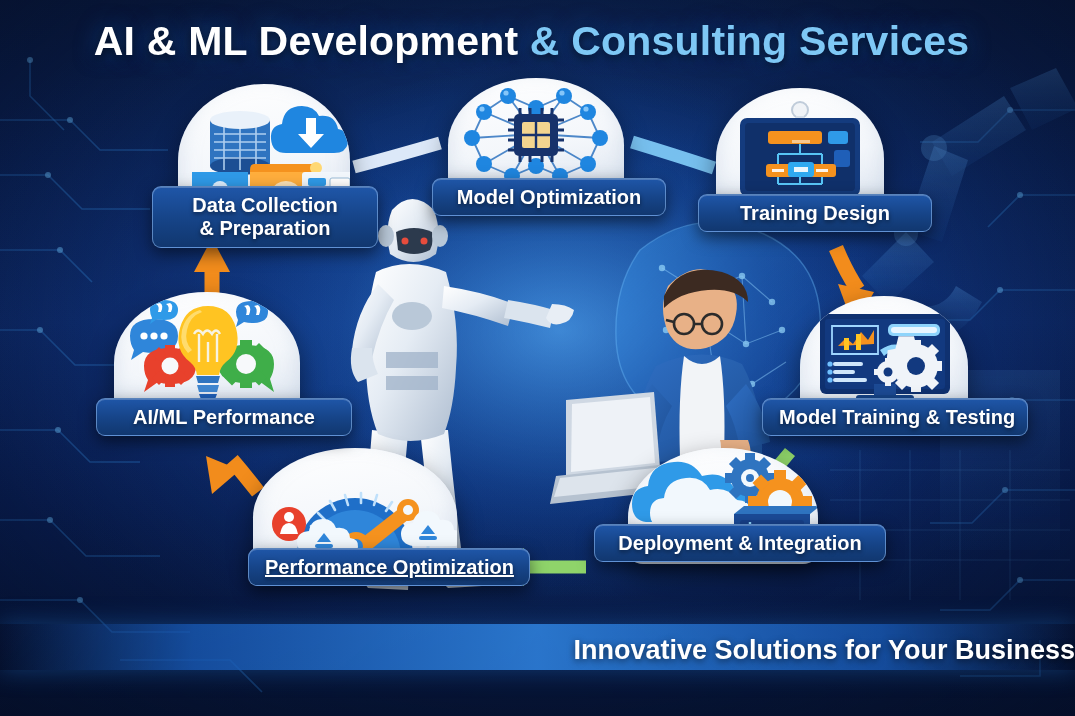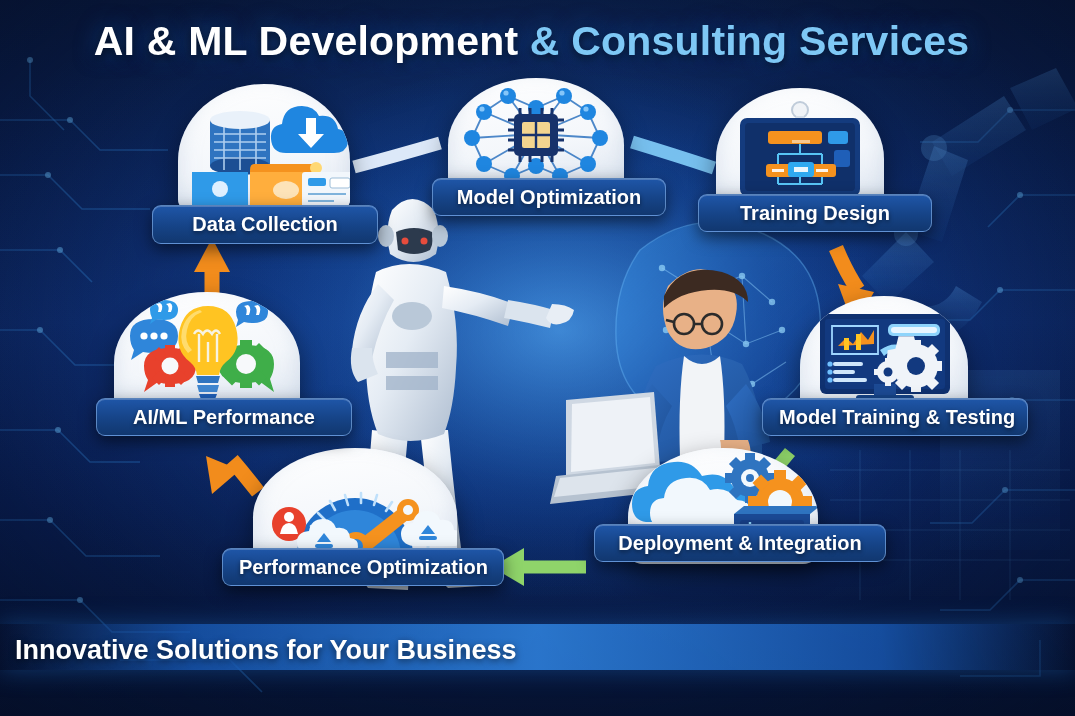--- a/index.html
+++ b/index.html
@@ -28,21 +28,21 @@
   .title .w{color:#ffffff;}
   .title .b{color:#7ec8f5;}
 
   
   .footer-band{
     position:absolute;left:0;right:0;bottom:46px;height:46px;
     background:linear-gradient(90deg,rgba(12,40,100,0) 0%,rgba(25,92,185,.78) 18%,rgba(45,125,215,.92) 50%,rgba(25,92,185,.78) 82%,rgba(12,40,100,0) 100%);
     box-shadow:0 0 26px rgba(40,130,225,.35);
   }
   .footer-text{
-    position:absolute;left:0;right:0;bottom:50px;text-align:left;
+    position:absolute;left:0;right:0;bottom:50px;text-align:right;
     color:#ffffff;font-size:27px;font-weight:bold;
     text-shadow:0 2px 7px rgba(0,0,0,.6);
     white-space:nowrap;
     margin-left:15px;
   }
 
   
   .node{position:absolute;}
   .bubble{
     position:absolute;border-radius:50% 50% 46% 46% / 56% 56% 44% 44%;
@@ -292,22 +292,23 @@
         <ellipse cx="108" cy="106" rx="13" ry="9" fill="#fde3b8"></ellipse>
         <circle cx="138" cy="84" r="6" fill="#ffd873"></circle>
         <rect x="124" y="88" width="50" height="38" rx="3" fill="#f2f7fc"></rect>
         <rect x="130" y="94" width="18" height="8" rx="2" fill="#2f9ae8"></rect>
         <rect x="152" y="94" width="20" height="10" rx="2" fill="#ffffff" stroke="#9dbdd8"></rect>
         <g stroke="#7fb4dd" stroke-width="2">
             <path d="M130 110 h38 M130 117 h26"></path>
           </g>
       </svg>
     </div>
-    <div class="label two-line" style="left:152px;top:205px;width:192px;text-align:center;">
+    <div class="label two-line" style="left:152px;top:186px;width:192px;text-align:center;">
       <div>Data Collection</div>
+      <div>&amp; Preparation</div>
     </div>
   </div>
 
   <div class="node">
     <div class="bubble flat" style="left:448px;top:78px;width:176px;height:112px;">
       <svg class="ico" viewBox="0 0 176 112">
         <g stroke="#2f74c0" stroke-width="1.8" fill="none" opacity=".85">
           <path d="M36 34 L60 18 L88 30 L116 18 L140 34"></path>
           <path d="M24 60 L36 34 M24 60 L36 86 M152 60 L140 34 M152 60 L140 86"></path>
           <path d="M36 86 L64 98 L88 88 L112 98 L140 86"></path>
@@ -517,21 +518,21 @@
         <path d="M27 86 q2 -11 9 -11 q7 0 9 11 Z" fill="#ffffff"></path>
         <path d="M56 106 q-12 -2 -12 -12 q0 -10 12 -11 q2 -12 14 -12 q10 0 13 9 q13 -2 14 10 q9 1 8 9 q-1 7 -9 7 Z" fill="#f2f8fd"></path>
         <path d="M64 94 h14 l-7 -9 Z" fill="#2f86da"></path>
         <rect x="62" y="96" width="18" height="4" rx="2" fill="#2f86da"></rect>
         <path d="M160 98 q-12 -2 -12 -12 q0 -10 12 -11 q2 -12 14 -12 q10 0 13 9 q13 -2 14 10 q9 1 8 9 q-1 7 -9 7 Z" fill="#f2f8fd"></path>
         <path d="M168 86 h14 l-7 -9 Z" fill="#2f86da"></path>
         <rect x="166" y="88" width="18" height="4" rx="2" fill="#2f86da"></rect>
         <path d="M175 98 v12 M165 110 h20" stroke="#bfd8ee" stroke-width="3"></path>
       </svg>
     </div>
-    <div class="label" style="left:222px;top:548px;width:248px;">
+    <div class="label" style="left:248px;top:548px;width:248px;text-decoration:underline;">
       <div>Performance Optimization</div>
     </div>
   </div>
 
   <div class="node">
     <div class="bubble flat" style="left:114px;top:292px;width:186px;height:118px;">
       <svg class="ico" viewBox="0 0 186 118">
         <path d="M16 44 q0 -17 24 -17 q24 0 24 17 q0 17 -24 17 q-6 0 -11 -1 l-12 8 l3 -10 q-4 -6 -4 -14 Z" fill="#2f86da"></path>
         <g fill="#ffffff">
             <circle cx="30" cy="44" r="3.6"></circle>

